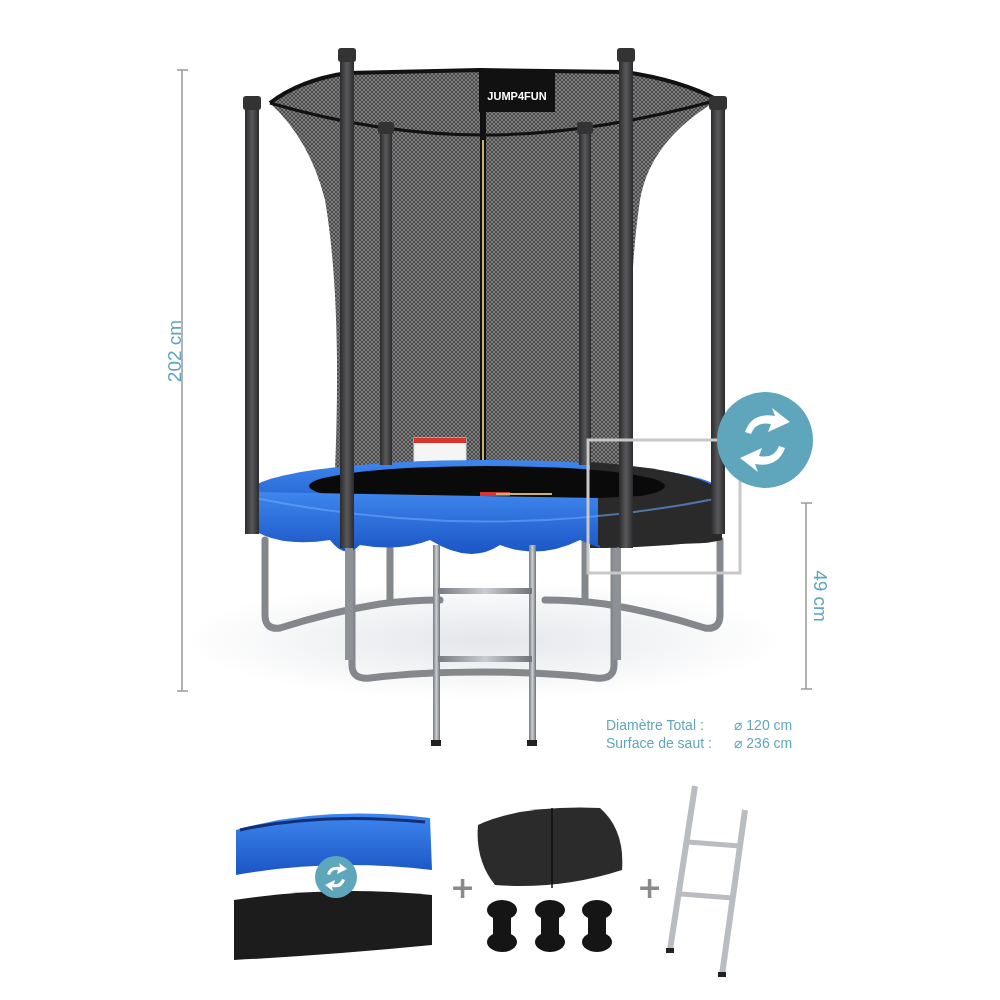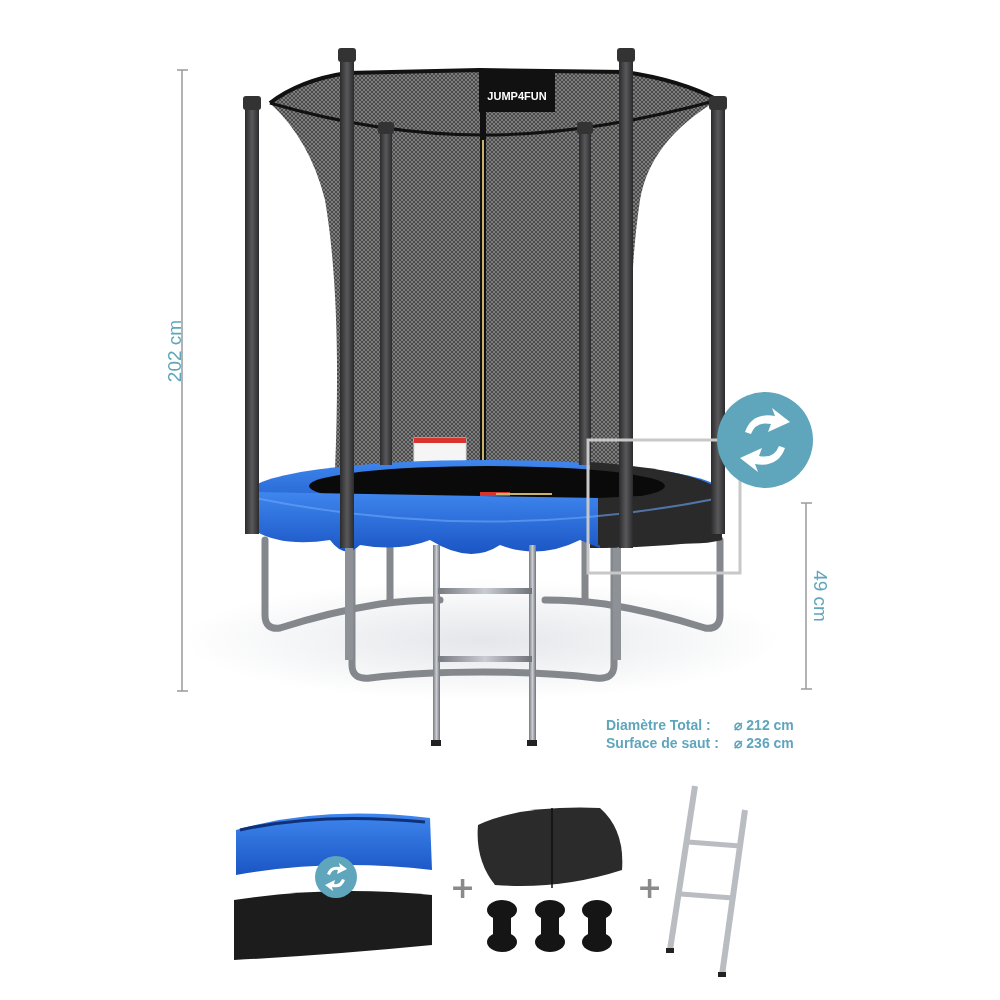--- a/index.html
+++ b/index.html
@@ -1,21 +1,21 @@
 <!DOCTYPE html>
 <html><head>
   <meta charset="utf-8">
   <style>
     html, body { margin: 0; padding: 0; background: #ffffff; }
     body { width: 1000px; height: 1000px; position: relative; overflow: hidden; font-family: "Liberation Sans", sans-serif; }
     .scene { position: absolute; left: 0; top: 0; width: 1000px; height: 1000px; }
     .dim-label { position: absolute; color: #5fa6bd; font-family: "Liberation Sans", sans-serif; font-size: 19px; white-space: nowrap; }
     .dim-left { left: 100px; top: 340px; transform: rotate(-90deg); transform-origin: center; width: 150px; text-align: center; }
     .dim-right { left: 750px; top: 585px; transform: rotate(90deg); transform-origin: center; width: 140px; text-align: center; }
-    .specs { position: absolute; left: 606px; top: 716px; color: #5fa6bd; font-weight: bold; font-size: 14px; line-height: 18px; }
+    .specs { position: absolute; left: 606px; top: 716px; color: #5fa6bd; font-weight: normal; font-size: 14px; line-height: 18px; }
     .specs .row { display: flex; gap: 10px; }
     .specs .k { display: inline-block; width: 118px; }
     .plus { position: absolute; color: #8a8a8a; font-size: 30px; font-weight: bold; font-family: "DejaVu Sans", sans-serif; }
   </style>
 </head>
 <body>
 
 <div class="scene">
   <svg width="1000" height="1000" viewBox="0 0 1000 1000">
     <defs>
@@ -172,21 +172,21 @@
       <rect x="718" y="972" width="8" height="5" fill="#222"></rect>
     </g>
   </svg>
 
   <div class="dim-label dim-left">202 cm</div>
   <div class="dim-label dim-right">49 cm</div>
 
   <div class="specs">
     <div class="row">
       <span class="k">Diamètre Total :</span>
-      <span>⌀ 212 cm</span>
+      <span>⌀ 120 cm</span>
     </div>
     <div class="row">
       <span class="k">Surface de saut :</span>
       <span>⌀ 236 cm</span>
     </div>
   </div>
 
   <div class="plus" style="left:450px; top:870px;">+</div>
   <div class="plus" style="left:637px; top:870px;">+</div>
 </div>

